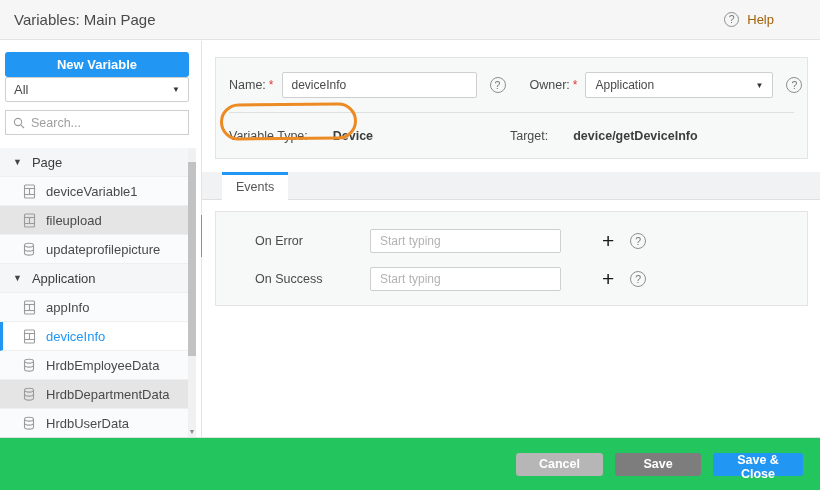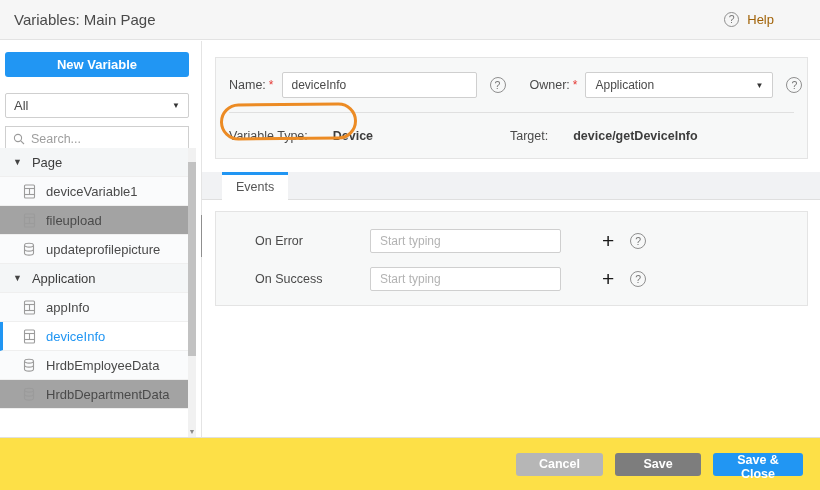--- a/index.html
+++ b/index.html
@@ -18,34 +18,34 @@
            font-size:10.5px; line-height:14px; text-align:center; display:inline-block; background:transparent; flex:0 0 auto; }
   .qicon.sm { width:15px; height:15px; line-height:13px; }
 
   
   .body { position:absolute; left:0; top:41px; width:820px; height:396px; display:flex; }
 
   
   .sidebar { position:relative; width:202px; height:396px; background:#fff; border-right:1px solid #e4e4e4; }
   .side-controls { padding:11px 12px 6px 5px; }
   .btn-new { display:block; width:100%; height:25px; background:#2196f3; color:#fff; border:none;
-             border-radius:3px; font-size:13px; font-weight:bold; font-family:inherit; cursor:pointer; margin-bottom:16px; }
+             border-radius:3px; font-size:13px; font-weight:bold; font-family:inherit; cursor:pointer; margin-bottom:0; }
   .side-select { height:25px; border:1px solid #cfcfcf; border-radius:2px; background:#fff;
                  display:flex; align-items:center; justify-content:space-between; padding:0 8px; font-size:13px;
                  color:#4a4a4a; margin-bottom:8px; cursor:pointer; }
   .caret-dn { font-size:8px; color:#333; }
   .search-wrap { height:25px; border:1px solid #cfcfcf; border-radius:0; background:#fff;
                  display:flex; align-items:center; padding:0 7px; }
   .search-wrap input { border:none; outline:none; flex:1; font-size:12.5px; font-family:inherit; color:#4a4a4a; margin-left:6px; min-width:0; }
   .search-wrap input::placeholder { color:#9e9e9e; }
 
   
   .tree { position:absolute; left:0; top:107px; width:189px; }
   .trow { height:29px; display:flex; align-items:center; border-bottom:1px solid #efefef;
-          font-size:13px; cursor:pointer; background:#a3a3a3; }
+          font-size:13px; cursor:pointer; background:#e5e5e5; }
   .trow:nth-child(even) { background:#fafbfc; }
   .trow.group { padding-left:13px; background:#f4f6f7; color:#3d3d3d; }
   .trow.group .caret-tree { font-size:9px; color:#444; margin-right:10px; }
   .trow.item { padding-left:23px; color:#4a4a4a; }
   .trow.item .ticon { width:13px; height:15px; margin-right:10px; display:inline-flex; flex:0 0 auto; }
   .trow.item.selected { background:#fff; padding-left:20px; border-left:3px solid #2196f3; color:#2196f3; }
 
   
   .sb-track { position:absolute; right:5px; top:107px; width:8px; height:289px; background:#f1f1f1; }
   .sb-arrow { position:absolute; right:5px; width:8px; font-size:7px; color:#8a8a8a; text-align:center; line-height:10px; cursor:pointer; }
@@ -86,21 +86,21 @@
   .events-box { margin-top:11px; height:95px; margin-right:-1px; padding:10px 0 0 39px; }
   .ev-row { display:flex; align-items:center; height:38px; }
   .ev-lbl { width:115px; font-size:12.5px; color:#4a4a4a; }
   .ev-input { width:191px; height:24px; }
   .ev-input::placeholder { color:#b3b3b3; }
   .plus-btn { margin-left:41px; font-size:21px; font-weight:400; color:#1a1a1a; background:none; border:none;
               cursor:pointer; line-height:20px; font-family:inherit; }
   .ev-row .qicon { margin-left:16px; cursor:pointer; }
 
   
-  .footer { position:absolute; left:0; top:437px; width:820px; height:53px; background:#fde047;
+  .footer { position:absolute; left:0; top:437px; width:820px; height:53px; background:#22c55e;
             border-top:1px solid #e0e0e0; display:flex; align-items:center; justify-content:flex-end;
             gap:12px; padding-right:17px; }
   .fbtn { height:23px; border:none; border-radius:3px; color:#fff; font-size:12.5px; font-weight:600;
           font-family:inherit; cursor:pointer; padding:0 14px; }
   .fbtn.cancel { background:#b6b6b6; width:87px; }
   .fbtn.save { background:#7d7d7d; width:86px; }
   .fbtn.saveclose { background:#2196f3; width:90px; }
 
   svg.icon { stroke:#9b9b9b; fill:none; stroke-width:1.1; }
 </style>
@@ -210,20 +210,30 @@
         </div>
         <div class="trow item">
           <span class="ticon">
             <svg class="icon" width="13" height="15" viewBox="0 0 13 15">
                 <ellipse cx="6" cy="3.2" rx="4.5" ry="1.9"></ellipse>
                 <path d="M1.5 3.2 v8 a4.5 1.9 0 0 0 9 0 v-8"></path>
                 <path d="M1.5 7.2 a4.5 1.9 0 0 0 9 0"></path>
               </svg>
           </span>
           <span>HrdbDepartmentData</span>
+        </div>
+        <div class="trow item">
+          <span class="ticon">
+            <svg class="icon" width="13" height="15" viewBox="0 0 13 15">
+                <ellipse cx="6" cy="3.2" rx="4.5" ry="1.9"></ellipse>
+                <path d="M1.5 3.2 v8 a4.5 1.9 0 0 0 9 0 v-8"></path>
+                <path d="M1.5 7.2 a4.5 1.9 0 0 0 9 0"></path>
+              </svg>
+          </span>
+          <span>HrdbUserData</span>
         </div>
       </div>
 
       <div class="sb-arrow up">▲</div>
       <div class="sb-track"></div>
       <div class="sb-thumb"></div>
       <div class="sb-arrow down">▼</div>
     </div>
 
     <div class="outer-thumb"></div>

